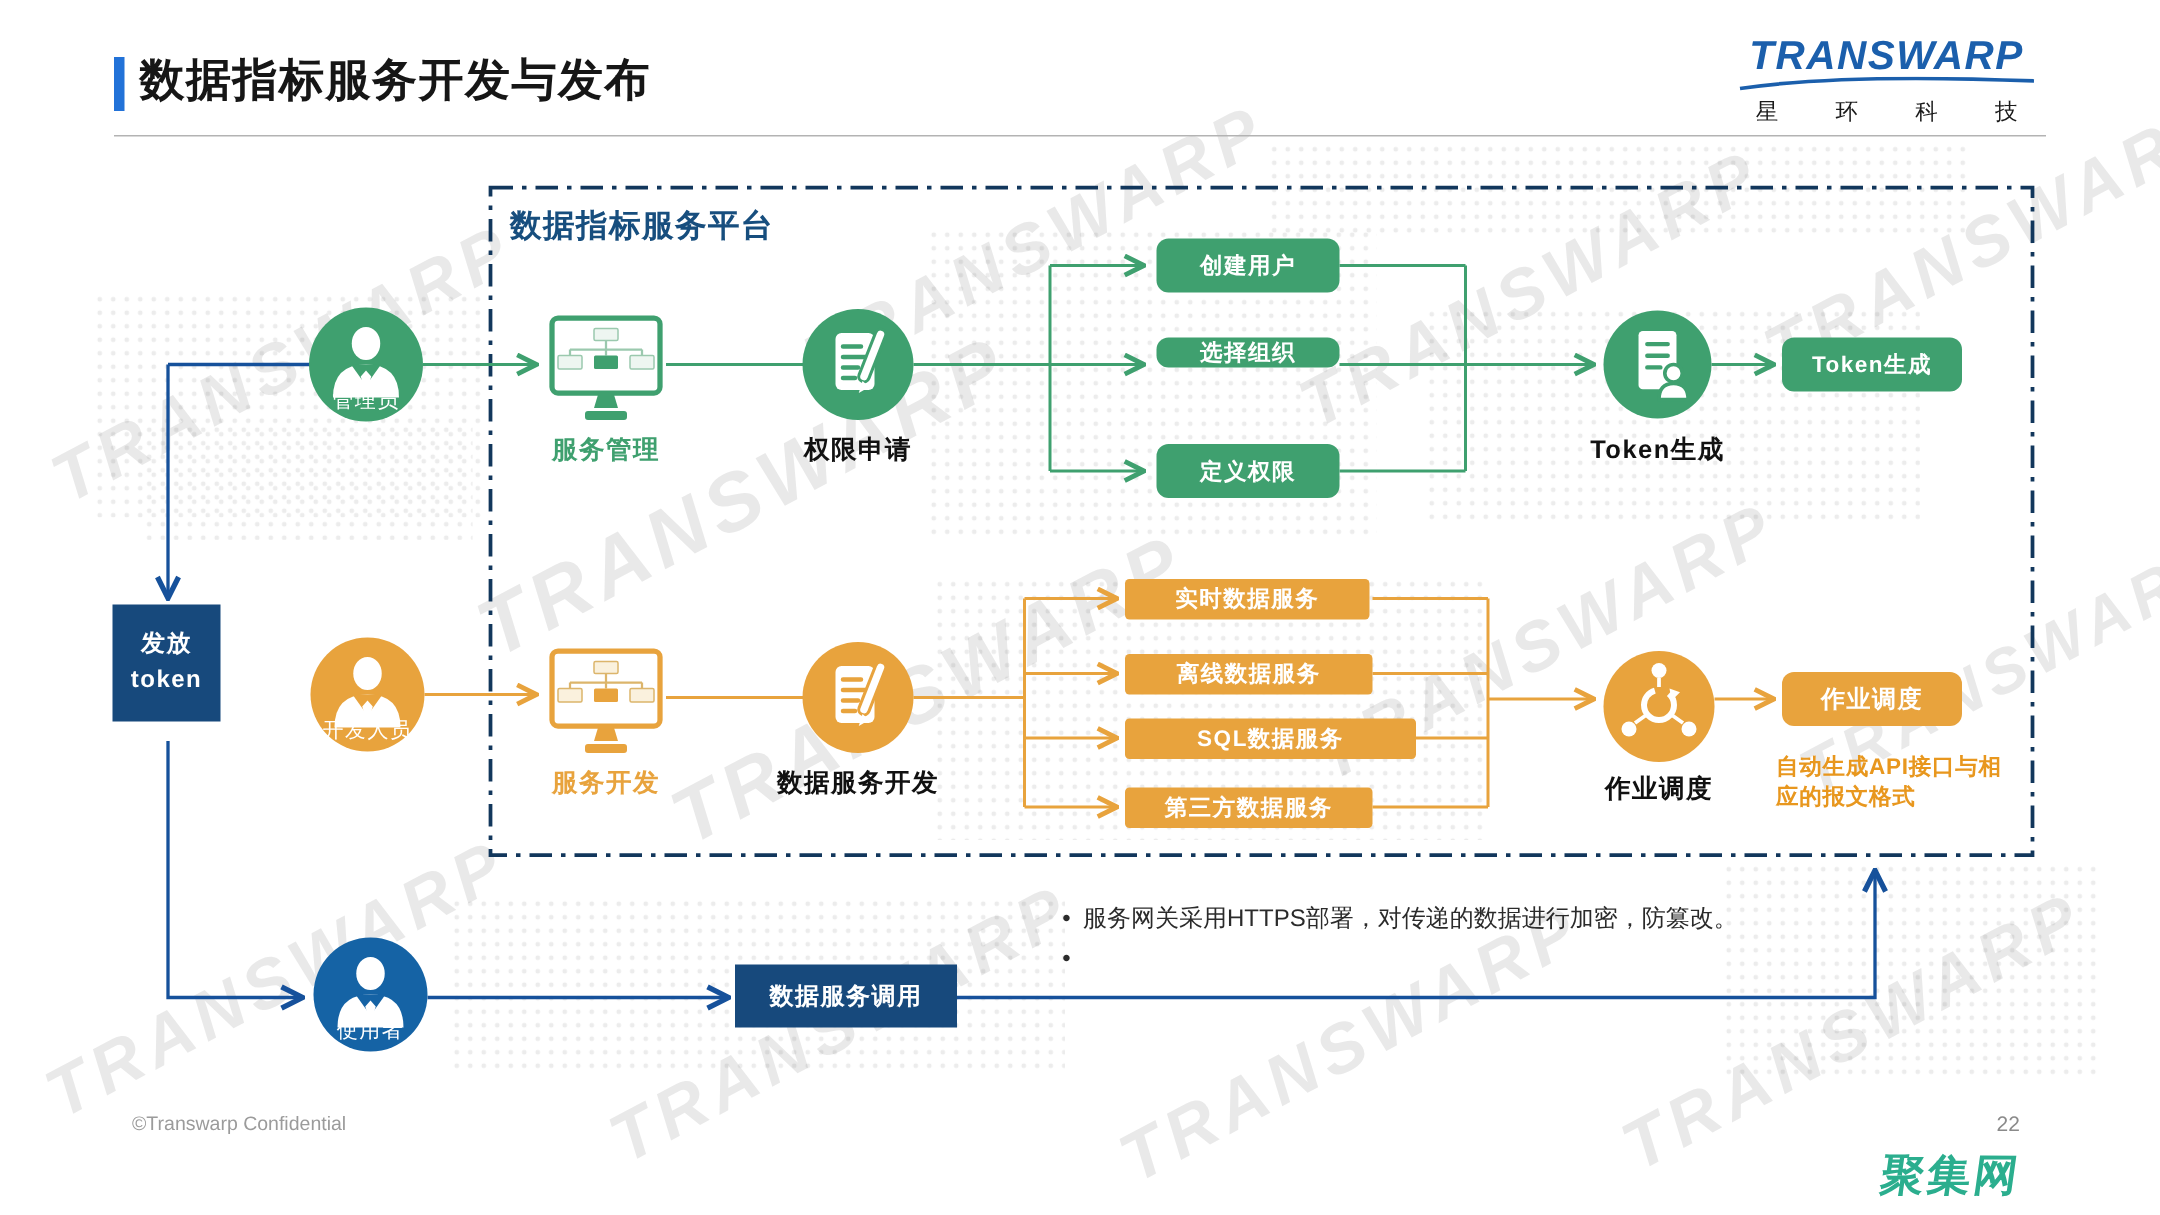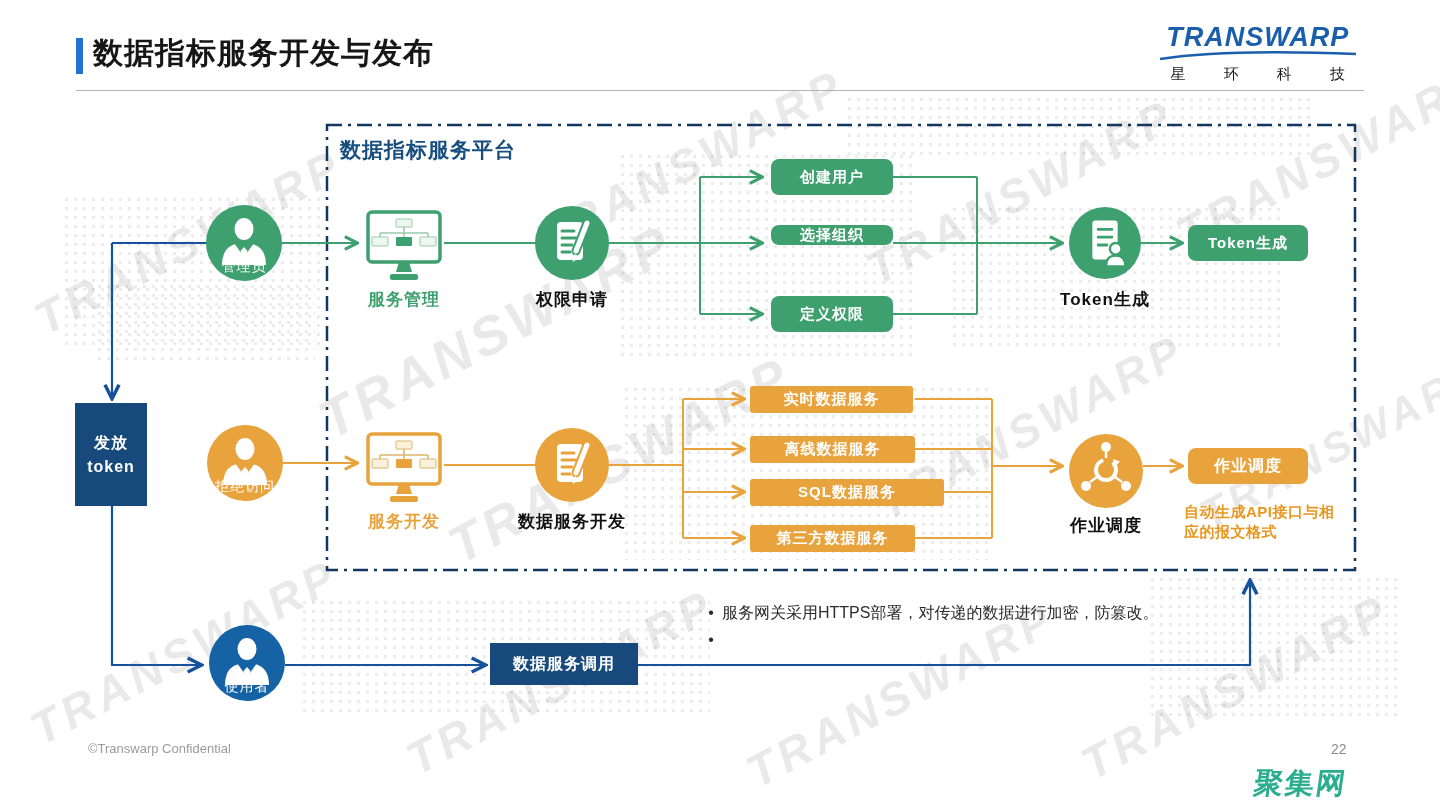--- a/index.html
+++ b/index.html
@@ -50,21 +50,21 @@
     position:absolute;z-index:4;background:#E8A33D;border-radius:3px;
     color:#fff;font-size:15px;font-weight:bold;letter-spacing:1px;
     display:flex;align-items:center;justify-content:center;
   }
   .o-box.rounded{border-radius:8px;}
   .n-box{
     position:absolute;z-index:4;background:#17497C;
     color:#fff;font-weight:bold;letter-spacing:1px;
     display:flex;align-items:center;justify-content:center;text-align:center;
   }
-  .token-box{left:75px;top:403px;width:72px;height:103px;font-size:16px;white-space:pre-line;line-height:1.5;}
+  .token-box{left:75px;top:403px;width:72px;height:78px;font-size:16px;white-space:pre-line;line-height:1.5;}
   .call-box{left:490px;top:643px;width:148px;height:42px;font-size:16px;}
   .api-note{
     position:absolute;left:1184px;top:502px;width:152px;z-index:4;
     color:#E8971E;font-size:15px;font-weight:bold;line-height:1.35;letter-spacing:.5px;
   }
   .notes{position:absolute;left:700px;top:599px;z-index:4;font-size:16px;color:#2b2b2b;line-height:1.7;}
   .notes .row{display:flex;}
   .notes .b{width:22px;text-align:center;}
   
   .foot-left{left:88px;top:741px;font-size:13px;color:#9b9b9b;z-index:4;}
@@ -219,21 +219,21 @@
 
 <div class="g-box" style="left:1188px;top:225px;width:120px;height:36px;">Token生成</div>
 
 <div class="circle c-orange" style="left:207px;top:425px;width:76px;height:76px;">
   <svg class="ic" width="76" height="76" viewBox="0 0 76 76">
     <ellipse cx="38" cy="24" rx="9.5" ry="11" fill="#fff"></ellipse>
     <path d="M16,60 Q16,38 38,38 Q60,38 60,60 Z" fill="#fff"></path>
     <path d="M28,38 L38,52 L48,38 Z" fill="#E8A33D"></path>
     <path d="M38,42 l-3.5,4 3.5,12 3.5,-12 z" fill="#fff"></path>
   </svg>
-  <span class="clabel">拒绝访问</span>
+  <span class="clabel">开发人员</span>
 </div>
 
 <div class="abs" style="left:366px;top:432px;z-index:4;">
   <svg width="76" height="78" viewBox="0 0 76 78">
     <rect x="2" y="2" width="72" height="50" rx="4" fill="#fff" stroke="#E8A33D" stroke-width="3.5"></rect>
     <rect x="30" y="9" width="16" height="8" rx="1" fill="#faf1dd" stroke="#dcb56b"></rect>
     <path d="M38,17 V23 M14,23 H62 M14,23 V27 M38,23 V27 M62,23 V27" stroke="#dcb56b" stroke-width="1.5" fill="none"></path>
     <rect x="6" y="27" width="16" height="9" rx="1" fill="#faf1dd" stroke="#dcb56b"></rect>
     <rect x="30" y="27" width="16" height="9" rx="1" fill="#E8A33D"></rect>
     <rect x="54" y="27" width="16" height="9" rx="1" fill="#faf1dd" stroke="#dcb56b"></rect>

